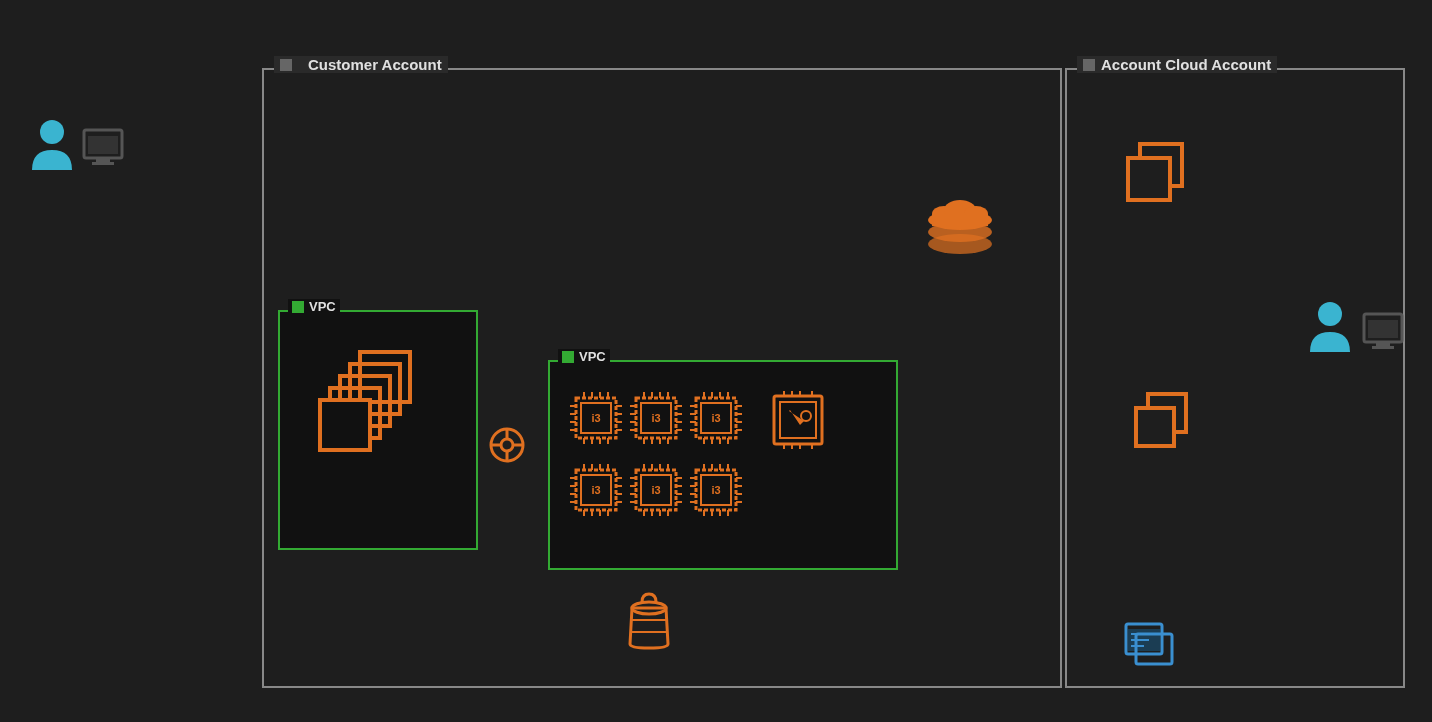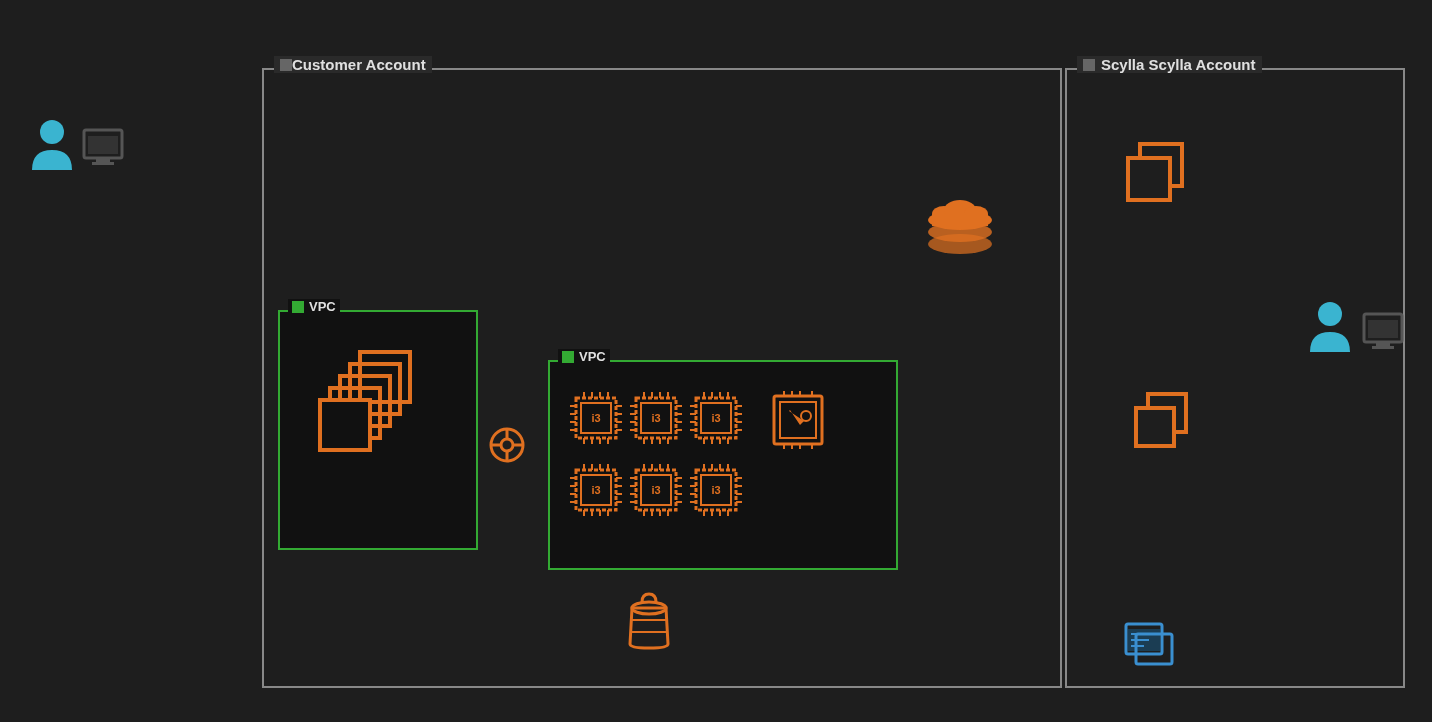--- a/index.html
+++ b/index.html
@@ -34,21 +34,21 @@
       position: absolute;
       top: -14px;
       left: 10px;
       background: #2a2a2a;
       color: #e0e0e0;
       font-size: 15px;
       font-weight: bold;
       padding: 0 6px;
       display: flex;
       align-items: center;
-      gap: 0;
+      gap: 16px;
     }
 
     
     .scylla-account-box {
       position: absolute;
       left: 1065px;
       top: 68px;
       width: 340px;
       height: 620px;
       border: 2px solid #888;
@@ -130,21 +130,21 @@
   <div class="customer-account-box">
     <div class="customer-account-label">
       <span style="width:12px;height:12px;background:#666;display:inline-block;"></span>
       <span>Customer Account</span>
     </div>
   </div>
 
   <div class="scylla-account-box">
     <div class="scylla-account-label">
       <span style="width:12px;height:12px;background:#666;display:inline-block;"></span>
-      <span>Scylla Scylla Account</span>
+      <span>Account Cloud Account</span>
     </div>
   </div>
 
   <div class="person-icon" style="left:28px; top:118px;">
     <svg width="48" height="56" viewBox="0 0 48 56">
 
       <circle cx="24" cy="14" r="12" fill="#3ab4d0"></circle>
 
       <path d="M4 52 Q4 32 24 32 Q44 32 44 52" fill="#3ab4d0"></path>
     </svg>

